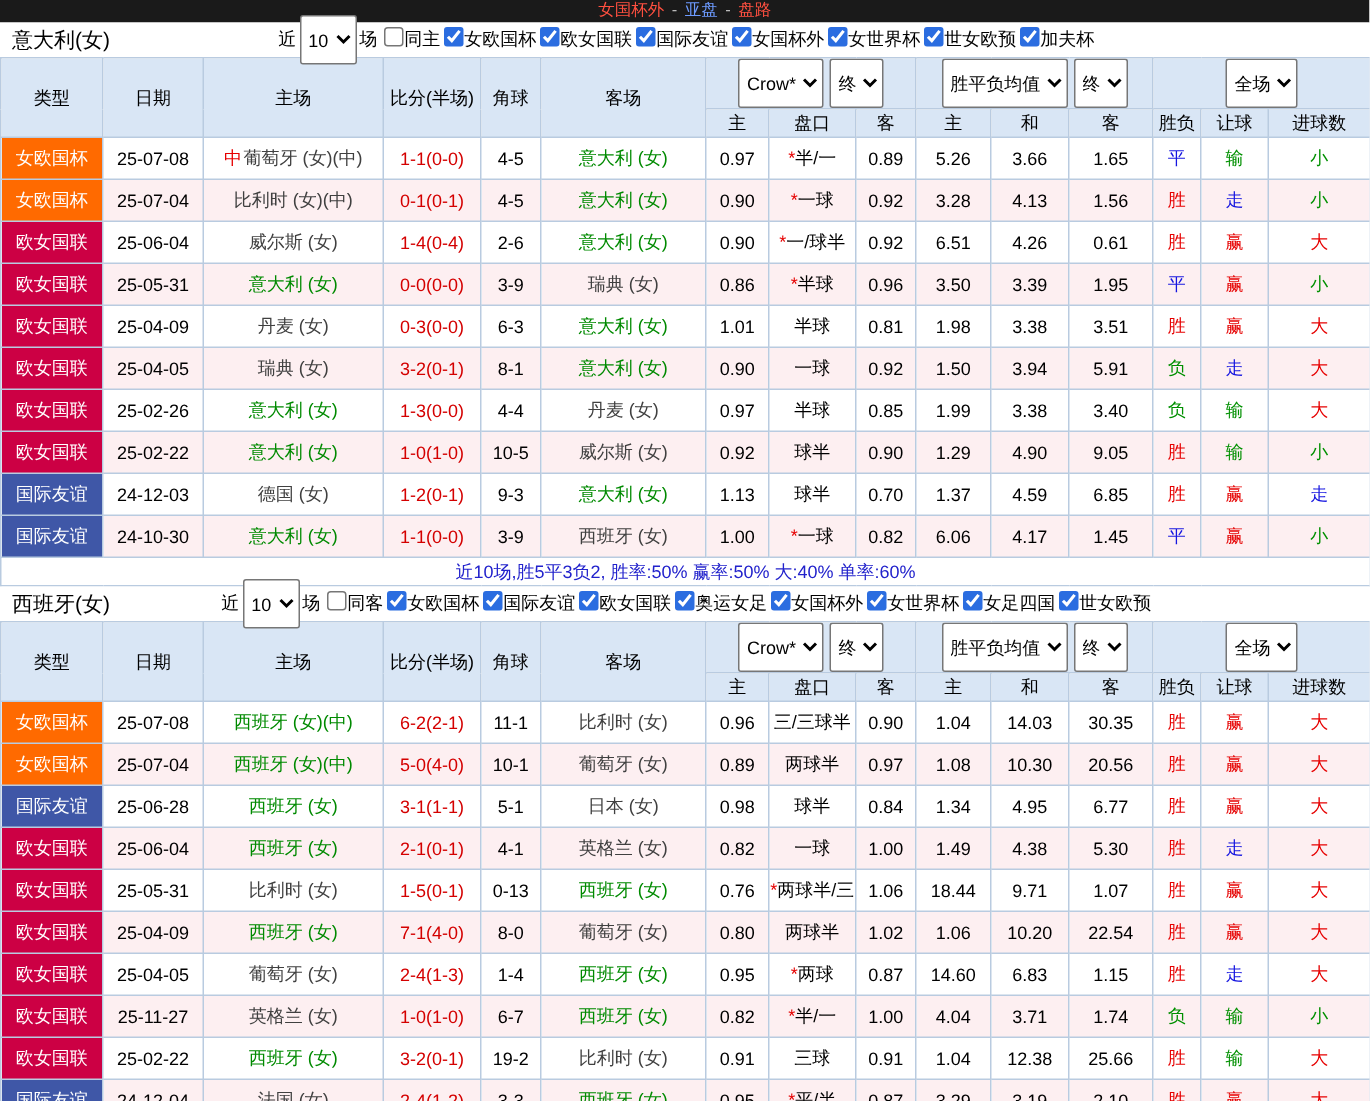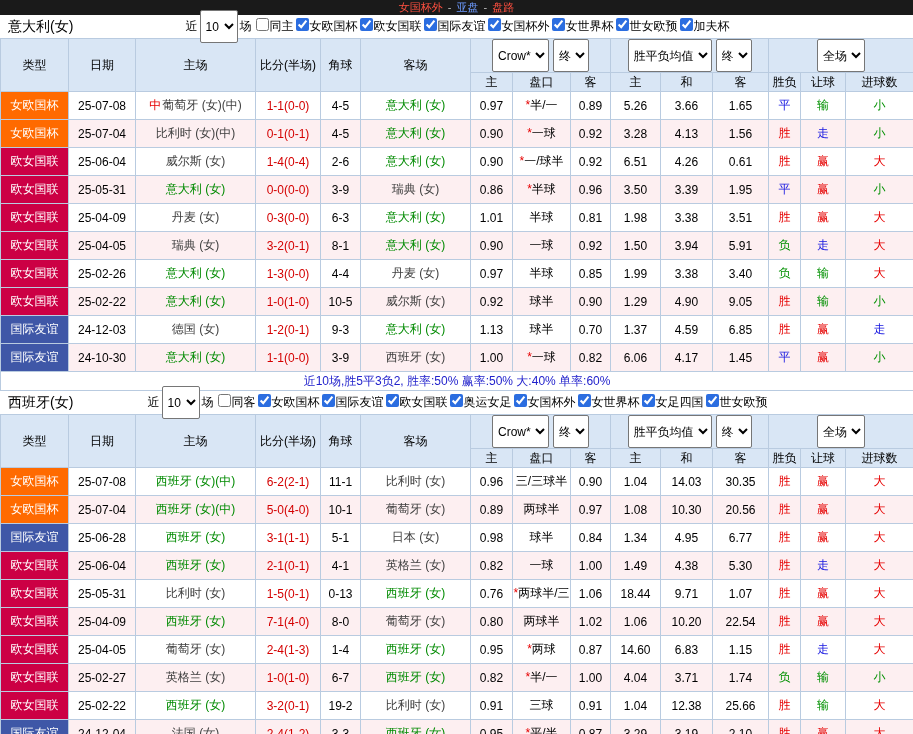--- a/index.html
+++ b/index.html
@@ -529,21 +529,21 @@
           <td>0.87</td>
           <td>14.60</td>
           <td>6.83</td>
           <td>1.15</td>
           <td class="c-red">胜</td>
           <td class="c-blue">走</td>
           <td class="c-red">大</td>
         </tr>
         <tr class="alt">
           <td class="td-type" style="background:#cc0044">欧女国联</td>
-          <td>25-02-27</td>
+          <td>25-11-27</td>
           <td><span class="team">英格兰 (女)</span></td>
           <td class="td-score">1-0(1-0)</td>
           <td>6-7</td>
           <td><span class="focus">西班牙 (女)</span></td>
           <td>0.82</td>
           <td><span class="c-red">*</span>半/一</td>
           <td>1.00</td>
           <td>4.04</td>
           <td>3.71</td>
           <td>1.74</td>

